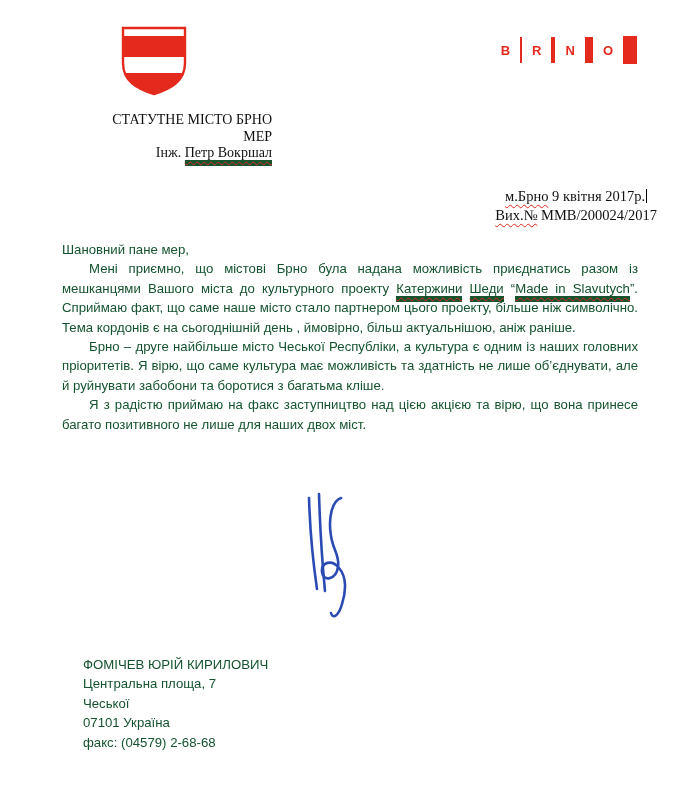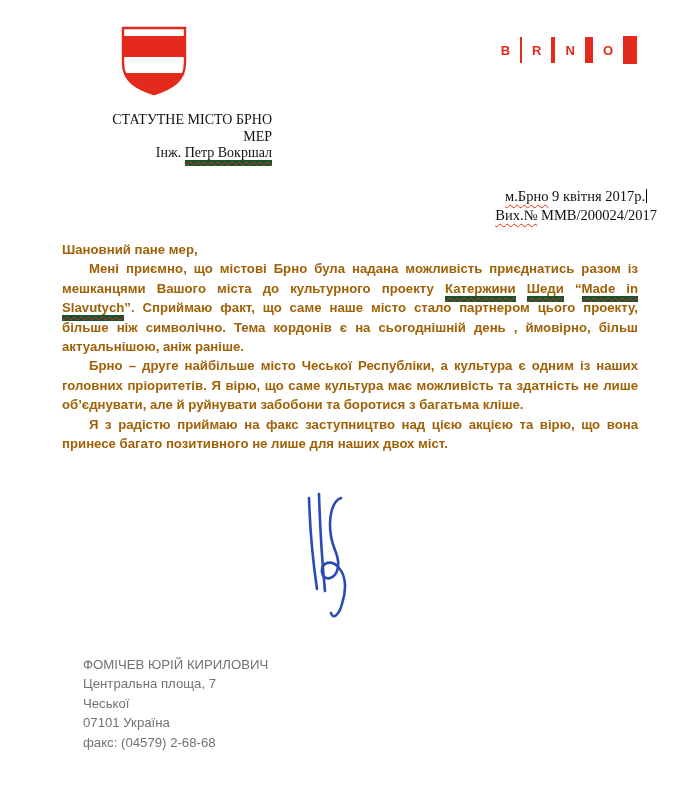--- a/index.html
+++ b/index.html
@@ -46,21 +46,21 @@
   }
   .cursor{
     display:inline-block;width:0;height:14px;
     border-right:1.4px solid #000;
     vertical-align:-2px;margin-left:1px;
   }
 
   
   .body-text{
     position:absolute;left:62px;top:240px;width:576px;
-    font-size:13.2px;line-height:19.4px;text-align:justify;color:#a16207;font-weight:bold;
+    font-size:13.2px;line-height:19.4px;text-align:justify;color:#14532d;
   }
   .body-text p{margin:0;}
   .para{text-indent:27px;}
   .closing{margin-top:19px;margin-left:37px;text-align:left;}
 
   
   .sq{
     text-decoration:underline;
     text-decoration-style:wavy;
     text-decoration-color:var(--squiggle,#e02a1d);
@@ -77,21 +77,21 @@
     text-underline-offset:3.5px;
   }
 
   
   .signature{position:absolute;left:297px;top:492px;width:56px;height:132px;}
   .sig-path{fill:none;stroke:var(--blue,#2b4bb4);stroke-width:2.6;stroke-linecap:round;}
 
   
   .recipient{
     position:absolute;left:83px;top:655px;
-    font-size:13.2px;line-height:19.4px;color:#737373;
+    font-size:13.2px;line-height:19.4px;color:#14532d;
   }
 </style>
 </head>
 <body>
 
 <div class="page">
 
   <svg class="crest" viewBox="0 0 72 72" width="72" height="72" aria-hidden="true">
     <defs>
       <clipPath id="shieldClip">

